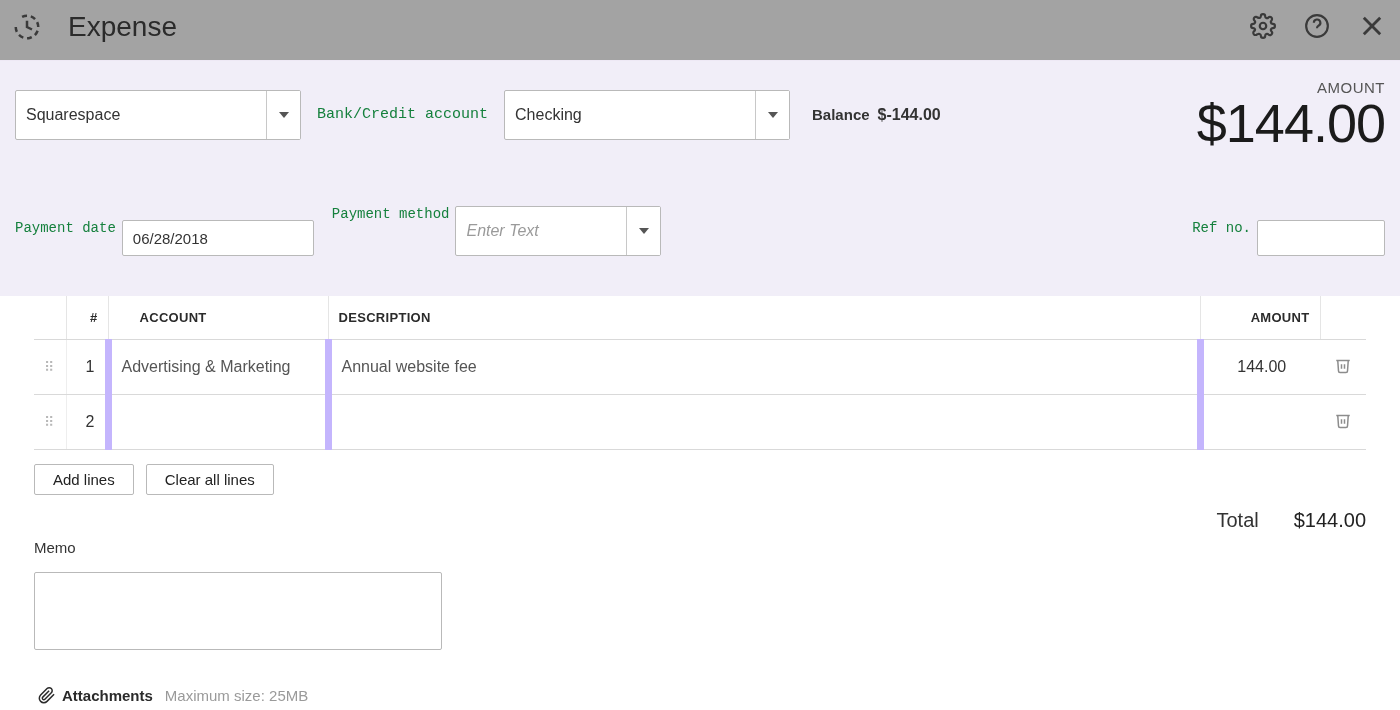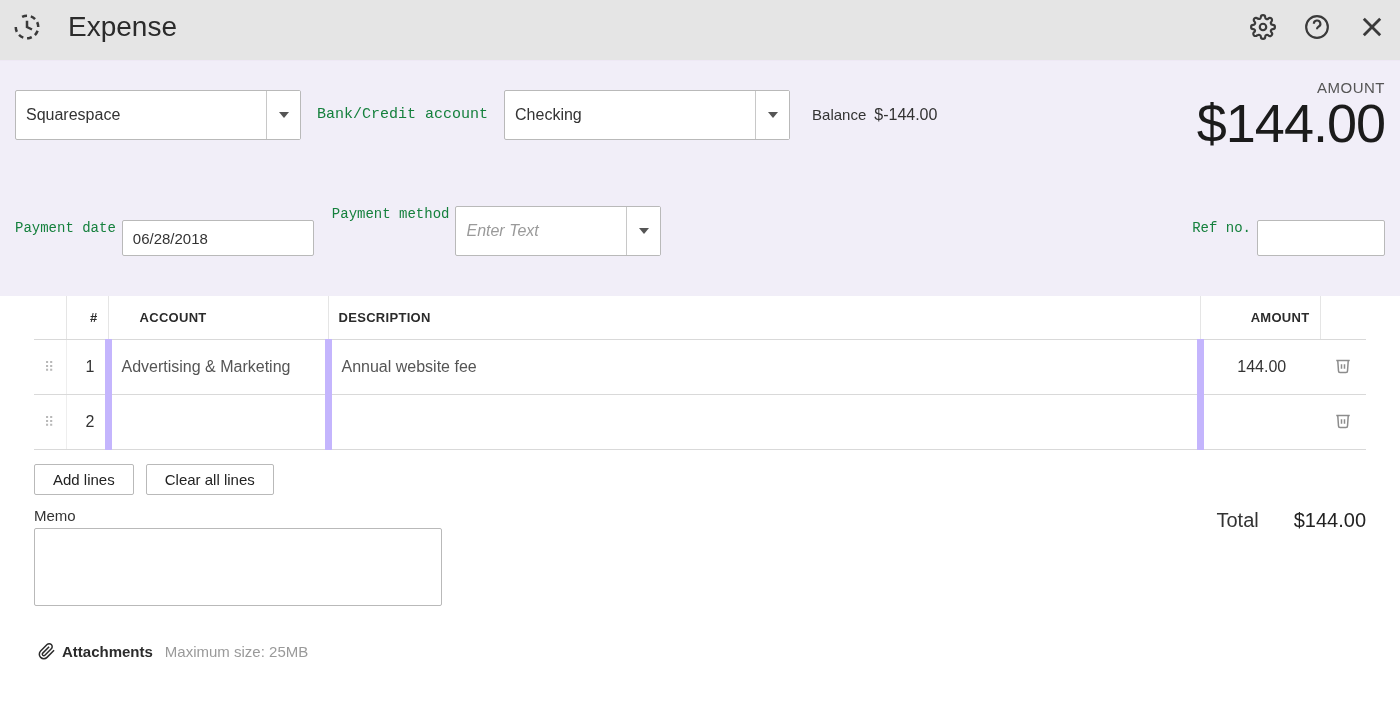--- a/index.html
+++ b/index.html
@@ -1,23 +1,23 @@
 <!DOCTYPE html>
 <html><head>
 <meta charset="utf-8">
 <style>
   * { box-sizing: border-box; margin: 0; padding: 0; }
   html, body { width: 1400px; height: 710px; font-family: -apple-system, BlinkMacSystemFont, "Segoe UI", Helvetica, Arial, sans-serif; color:#222; }
   body { background:#fff; }
 
   
   .header {
-    display:flex; align-items:center; justify-content:space-between;
+    display:flex; align-items:flex-start; justify-content:space-between;
     padding: 8px 8px 14px 8px;
-    background:#e5e5e5;
+    background:#a3a3a3;
   }
   .header-left { display:flex; align-items:center; gap:18px; }
   .page-title { font-size:28px; font-weight:400; color:#2b2b2b; margin-left:4px;}
   .header-icons { display:flex; align-items:center; gap:20px; padding-right:2px; }
   .icon-btn { background:none; border:none; cursor:pointer; color:#444; padding:4px; }
   .icon-btn svg { display:block; }
 
   
   .top-section {
     background:#f1eef8;
@@ -37,21 +37,21 @@
   .combo-arrow {
     width:34px; border-left:1px solid #c8c8c8; display:flex; align-items:center; justify-content:center;
     cursor:pointer; background:#fff;
   }
   .field-label { font-size:15px; color:#15803d;font-family:Liberation Mono, monospace; }
   .field-label.small { font-size:14px; }
 
   .payee-combo .combo-input { width:250px; }
   .account-combo .combo-input { width:250px; }
 
-  .balance-wrap { display:flex; align-items:center; gap:8px; margin-left:6px;}
+  .balance-wrap { display:flex; align-items:center; gap:8px; margin-left:6px;font-weight:bold;}
   .balance-label { font-size:15px; color:#333; }
   .balance-value { font-size:16px; color:#333; }
 
   .amount-block { margin-left:auto; text-align:right; padding-right:0; }
   .amount-label { font-size:15px; color:#555; letter-spacing:0.5px; }
   .amount-value { font-family: "Helvetica Neue", Helvetica, Arial, sans-serif; font-size:54px; font-weight:400; color:#1b1b1b; line-height:1; letter-spacing:-1px; font-stretch: condensed;}
 
   .row2 { display:flex; align-items:flex-end; gap:18px; margin-top:56px; }
   .vfield { display:flex; flex-direction:row; gap:6px; }
   .textbox {
@@ -95,21 +95,21 @@
 
   
   .line-actions { padding:14px 34px 0 34px; display:flex; gap:12px; }
   .btn-outline {
     border:1px solid #b9b9b9; background:#fff; border-radius:2px;
     padding:6px 18px; font-size:15px; cursor:pointer; color:#222;
   }
 
   
   .bottom-row { display:flex; padding:12px 34px 0 34px; align-items:flex-start; }
-  .memo-wrap { display:flex; flex-direction:column; gap:4px; }
+  .memo-wrap { display:flex; flex-direction:column; gap:16px;margin-top:32px; }
   .memo-label { font-size:15px; color:#333; }
   .memo-box { width:408px; height:78px; border:1px solid #b9b9b9; border-radius:2px; resize:none; outline:none; padding:8px; font-size:15px; font-family:inherit;}
   .total-wrap { margin-left:auto; display:flex; align-items:center; gap:35px; padding-top:2px;}
   .total-label { font-size:20px; color:#333; }
   .total-value { font-size:20px; color:#222; }
 
   
   .attach-row { display:flex; align-items:center; gap:12px; padding:36px 34px 0 38px; }
   .attach-label { font-size:15px; font-weight:600; color:#2b2b2b; display:flex; align-items:center; gap:6px;}
   .attach-hint { font-size:15px; color:#9a9a9a; }

